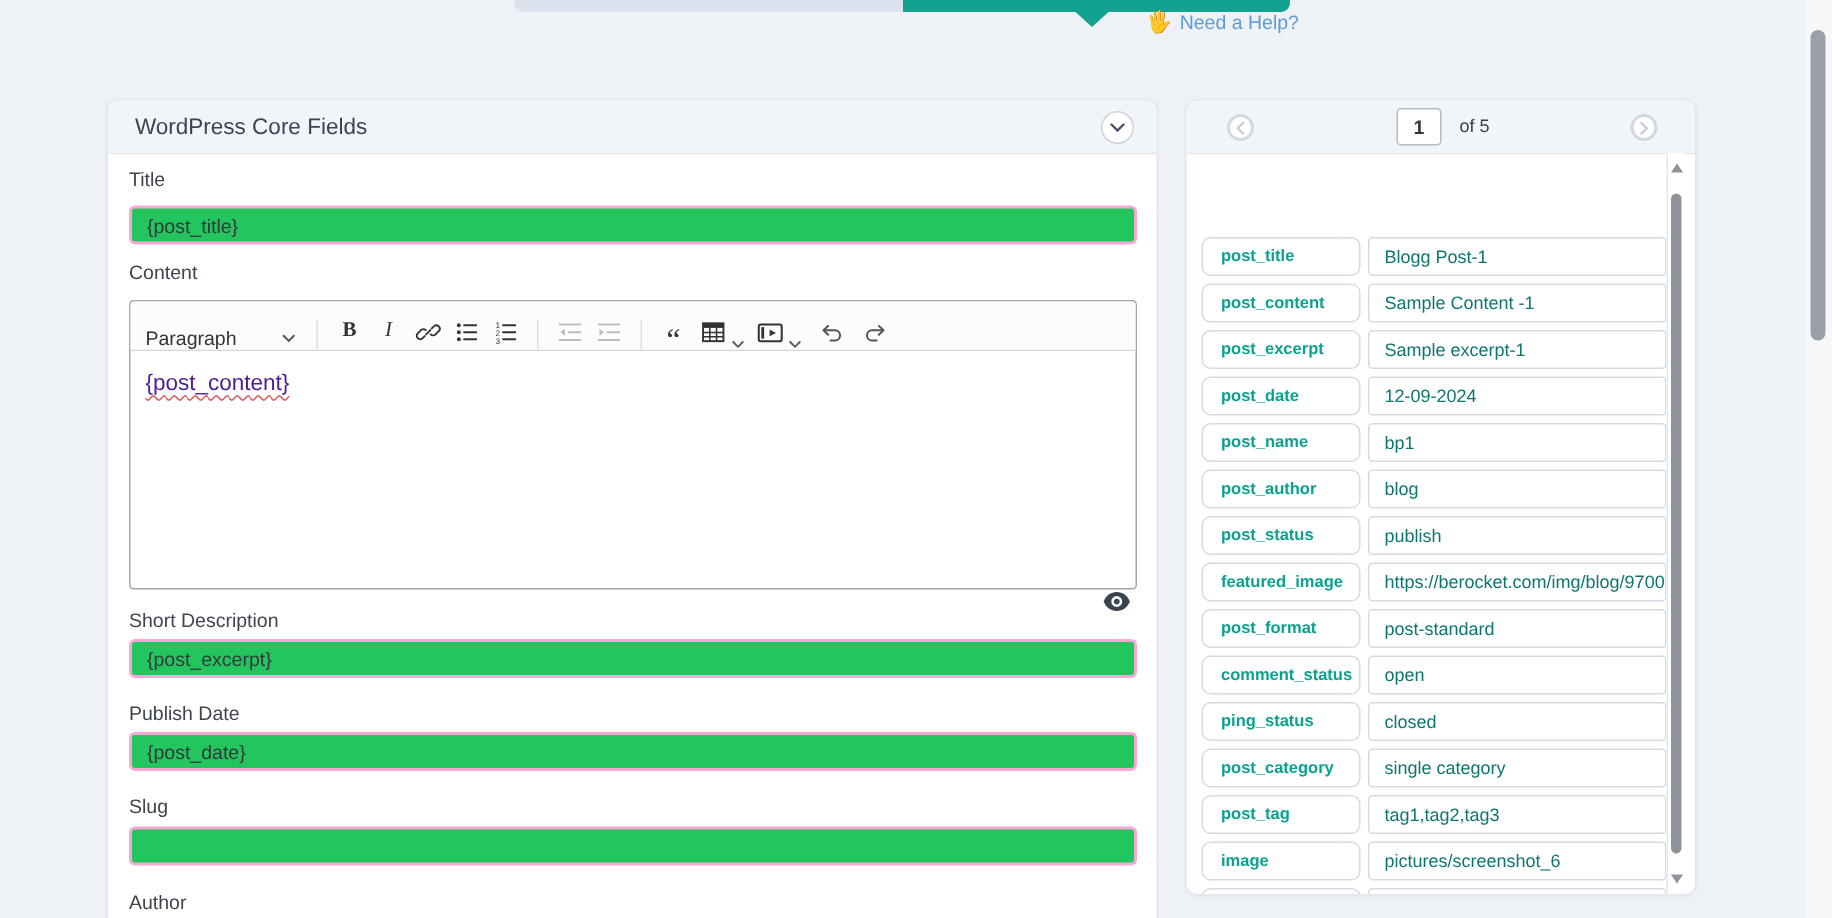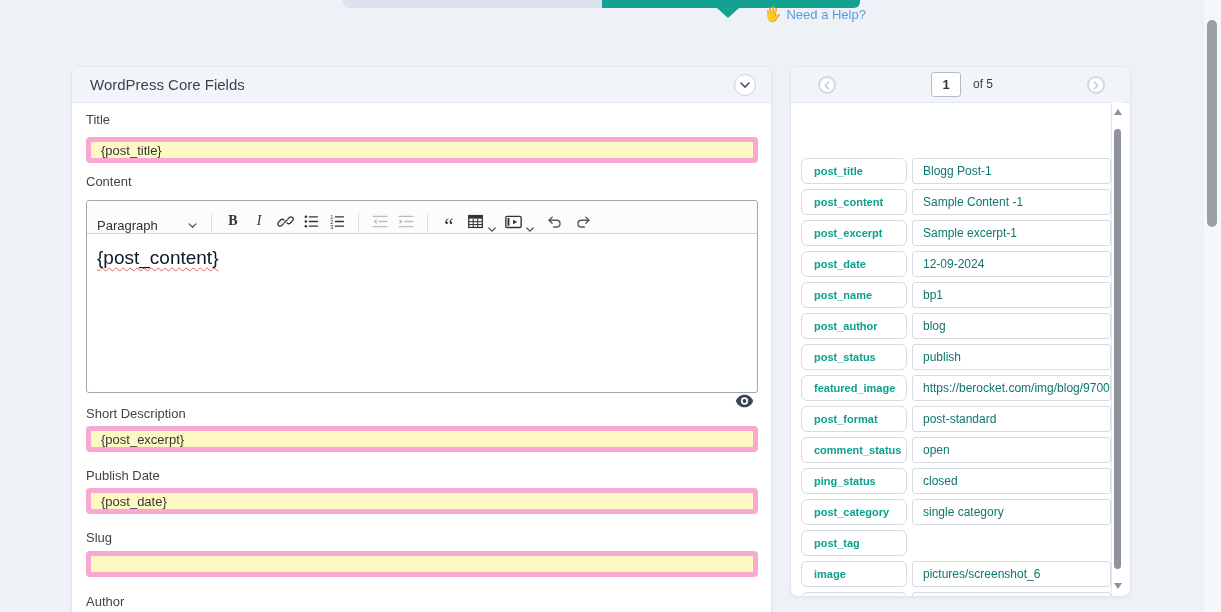--- a/index.html
+++ b/index.html
@@ -25,40 +25,40 @@
   .panel-header { height:36px; background:#f1f5f9; border-bottom:1px solid #e2e7ee;
     border-radius:8px 8px 0 0; position:relative; }
 
   
   #left-panel { left:71px; top:66px; width:701px; height:560px; }
   .lp-title { line-height:35px; padding-left:18px; font-size:15px; font-weight:500; color:#3a4450; }
   .collapse-btn { position:absolute; right:15px; top:7px; width:22px; height:22px; border-radius:50%;
     border:1px solid #ccd3dc; background:#fff; display:flex; align-items:center; justify-content:center; cursor:pointer; }
 
   .f-label { position:absolute; left:14px; font-size:13px; color:#3f454d; }
-  .f-input { position:absolute; left:14px; width:672px; height:26px; border:5px solid #f9a8d4;
-    border-radius:4px; background:#fef9c3; font-family:"Liberation Sans",sans-serif;
+  .f-input { position:absolute; left:14px; width:672px; height:26px; border:2px solid #f9a8d4;
+    border-radius:4px; background:#22c55e; font-family:"Liberation Sans",sans-serif;
     font-size:13px; color:#32373c; padding:0 10px; outline:none; }
 
   
   #editor { position:absolute; left:14px; top:133px; width:672px; height:193px;
     border:1px solid #a2a7ad; border-radius:3px; background:#fff; }
   .toolbar { height:33px; background:#fcfcfd; border-bottom:1px solid #d4d8dc; display:flex;
     align-items:flex-end; padding:0 10px; border-radius:3px 3px 0 0; }
   .tb-para { display:flex; align-items:center; justify-content:space-between; width:100px; margin-right:6px;
     font-size:13px; color:#333; cursor:pointer; }
   .tb-sep { width:1px; height:20px; background:#dcdfe2; margin:0 8px; }
   .tb-btn { width:20px; height:24px; display:flex; align-items:center; justify-content:center;
     margin:0 3px; cursor:pointer; background:none; border:none; }
   .tb-bold { font-size:14px; font-weight:bold; color:#333; font-family:"Liberation Serif",serif; }
   .tb-italic { font-size:14px; font-style:italic; color:#333; font-family:"Liberation Serif",serif; }
   .tb-quote { font-size:21px; color:#333; line-height:10px; padding-top:10px; font-family:"Liberation Serif",serif; }
   .tb-chev { margin:0 4px 0 0; display:flex; align-items:center; cursor:pointer; }
   .editor-body { position:relative; height:160px; padding:13px 10px; }
-  .editor-text { font-size:19px; color:#0f172a;
+  .editor-text { font-size:15px; color:#4c1d95;
     text-decoration:underline wavy #e06060 1px; text-underline-offset:3px; text-decoration-skip-ink:none;
     display:inline-block; }
   .eye-wrap { position:absolute; right:17px; top:327px; cursor:pointer; }
 
   
   #right-panel { left:790px; top:66px; width:341px; height:531px; }
   .pg-circle { position:absolute; top:9px; width:18px; height:18px; border-radius:50%;
     border:2px solid #d2d8e0; background:#fff; display:flex; align-items:center; justify-content:center; cursor:pointer; }
   #pg-prev { left:27px; }
   #pg-next { right:25px; }
@@ -405,20 +405,23 @@
     </div>
     <div class="pval">
       <span class="pval-t">single category</span>
     </div>
   </div>
 
   <div class="prow">
     <div class="pill">
       <span class="pill-t">post_tag</span>
     </div>
+    <div class="pval">
+      <span class="pval-t">tag1,tag2,tag3</span>
+    </div>
   </div>
 
   <div class="prow">
     <div class="pill">
       <span class="pill-t">image</span>
     </div>
     <div class="pval">
       <span class="pval-t">pictures/screenshot_6</span>
     </div>
   </div>

